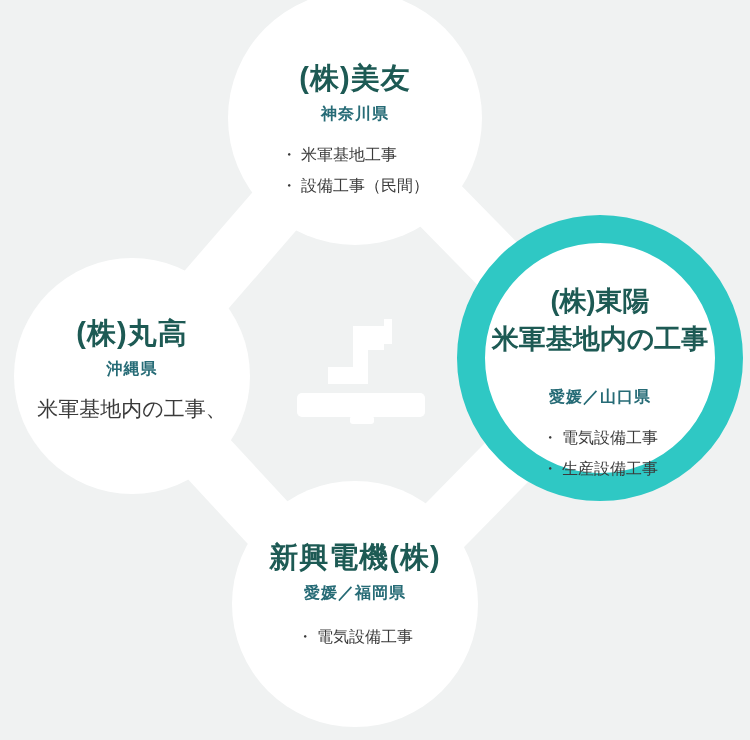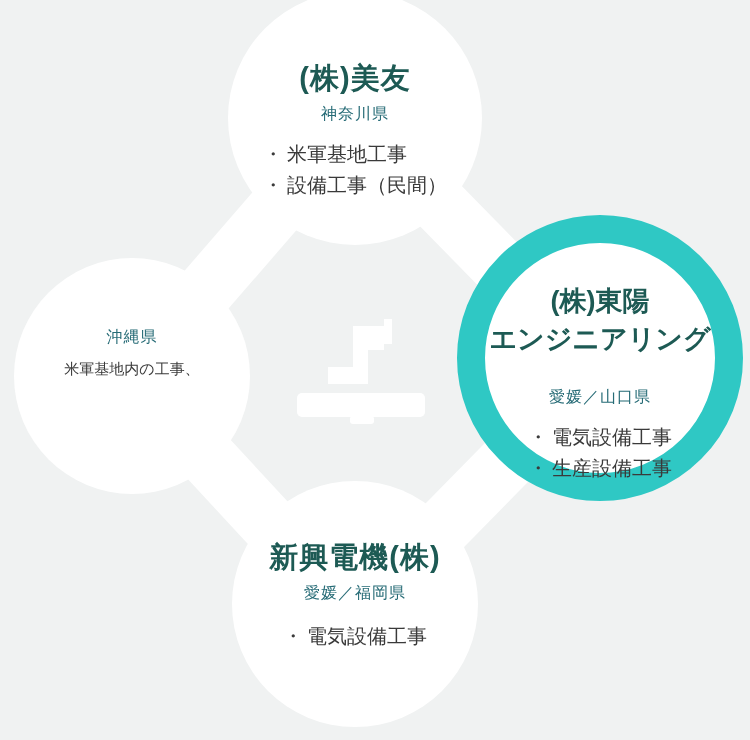--- a/index.html
+++ b/index.html
@@ -36,31 +36,31 @@
   .circle.left   .content{padding-top:60px;}
   .circle.right  .content{padding-top:39px;}
   .circle.bottom .content{padding-top:61px;}
 
   .c-title{
     font-size:29px;font-weight:bold;color:var(--title);
     line-height:1.1;letter-spacing:1px;white-space:nowrap;
   }
   .circle.right .c-title{font-size:27px;line-height:38px;letter-spacing:0;}
   .c-pref{
-    margin-top:9px;font-size:16px;font-weight:normal;color:var(--pref);
+    margin-top:9px;font-size:16px;font-weight:bold;color:var(--pref);
     letter-spacing:1px;white-space:nowrap;text-align:center;
   }
   .circle.right .c-pref{margin-top:29px;}
   .c-items{
     margin-top:14px;display:inline-block;text-align:left;
-    font-size:20px;color:var(--body);line-height:31px;white-space:nowrap;
+    font-size:16px;color:var(--body);line-height:31px;white-space:nowrap;
   }
   .circle.bottom .c-items{margin-top:17px;}
   .c-desc{
-    margin-top:6px;font-size:15px;color:var(--body);line-height:29px;
+    margin-top:14px;font-size:21px;color:var(--body);line-height:29px;
     white-space:nowrap;
   }
   .bullet{margin-right:4px;}
 
   
   .logo{position:absolute;z-index:3;left:0;top:0;}
   .logo .blk{position:absolute;background:var(--circle);}
   .step1{left:328px;top:367px;width:40px;height:17px;}
   .step2{left:353px;top:350px;width:15px;height:17px;}
   .step3{left:353px;top:326px;width:31px;height:24px;}
@@ -84,32 +84,33 @@
       <div class="c-pref">神奈川県</div>
       <div class="c-items">
         <div class="item"><span class="bullet">・</span><span>米軍基地工事</span></div>
         <div class="item"><span class="bullet">・</span><span>設備工事（民間）</span></div>
       </div>
     </div>
   </div>
 
   <div class="circle left">
     <div class="content">
+      <div class="c-title">(株)丸高</div>
       <div class="c-pref">沖縄県</div>
       <div class="c-desc">
         <div>米軍基地内の工事、</div>
       </div>
     </div>
   </div>
 
   <div class="circle right">
     <div class="content">
       <div class="c-title">
         <div>(株)東陽</div>
-        <div>エンジニアリング</div>
+        <div>米軍基地内の工事</div>
       </div>
       <div class="c-pref">愛媛／山口県</div>
       <div class="c-items">
         <div class="item"><span class="bullet">・</span><span>電気設備工事</span></div>
         <div class="item"><span class="bullet">・</span><span>生産設備工事</span></div>
       </div>
     </div>
   </div>
 
   <div class="circle bottom">

